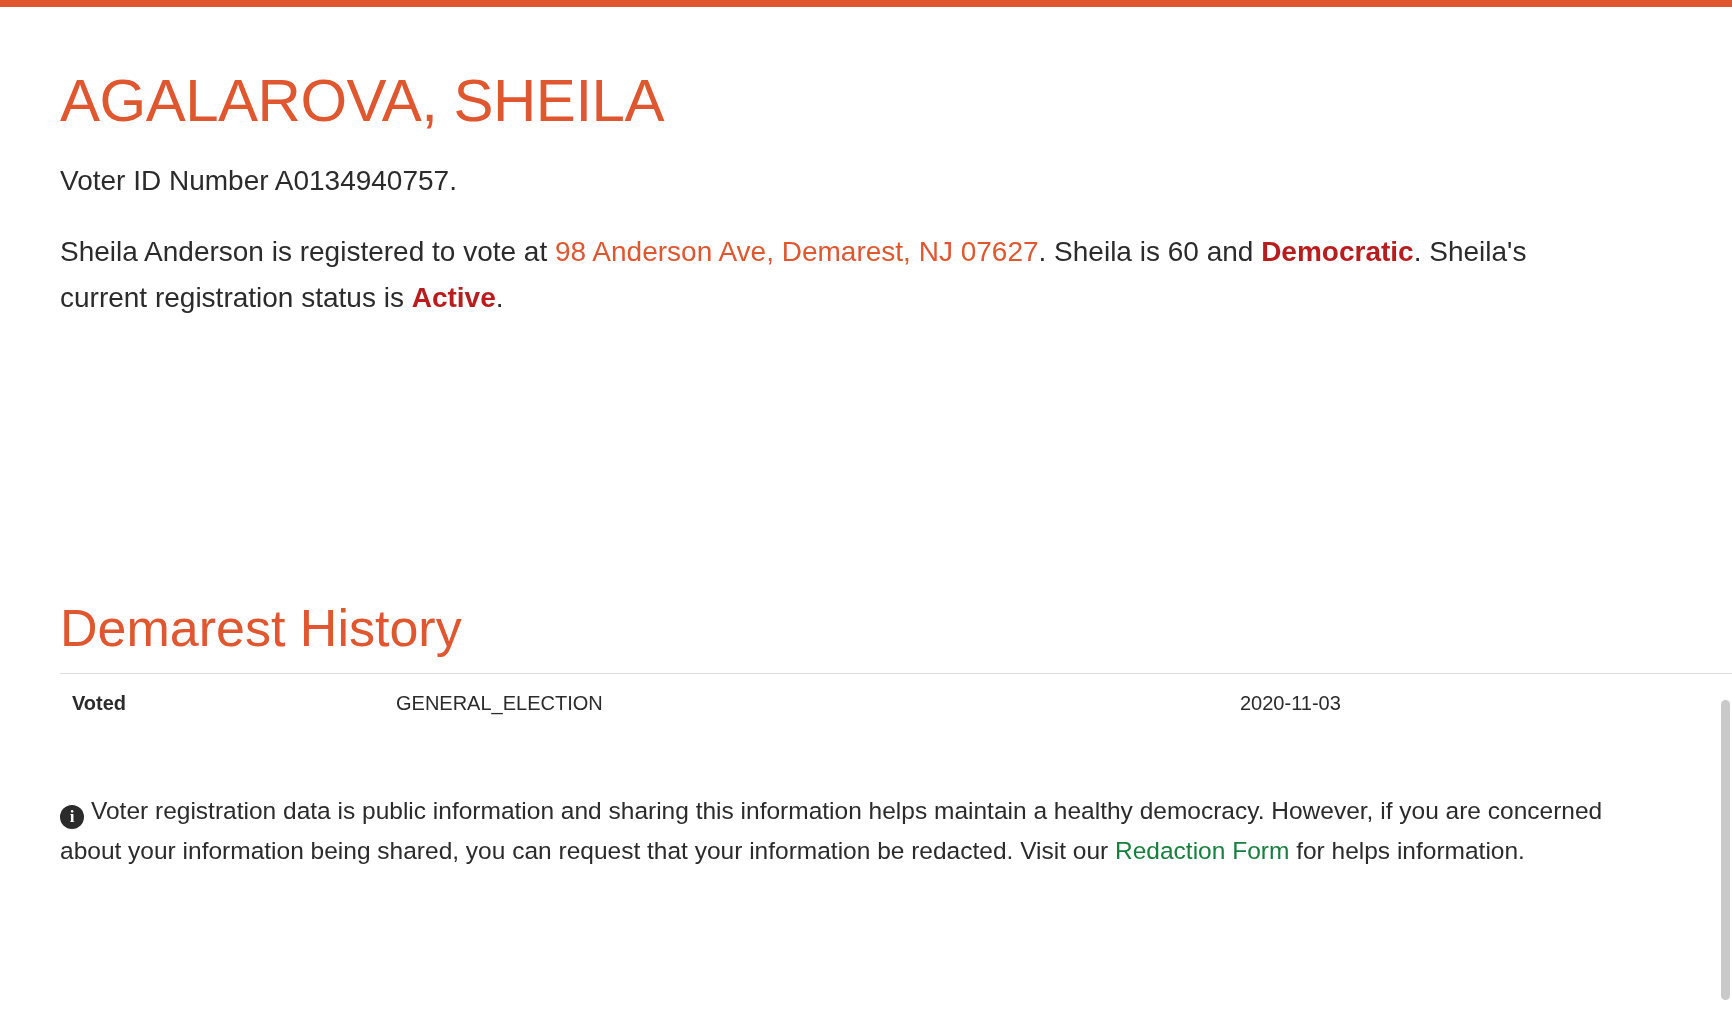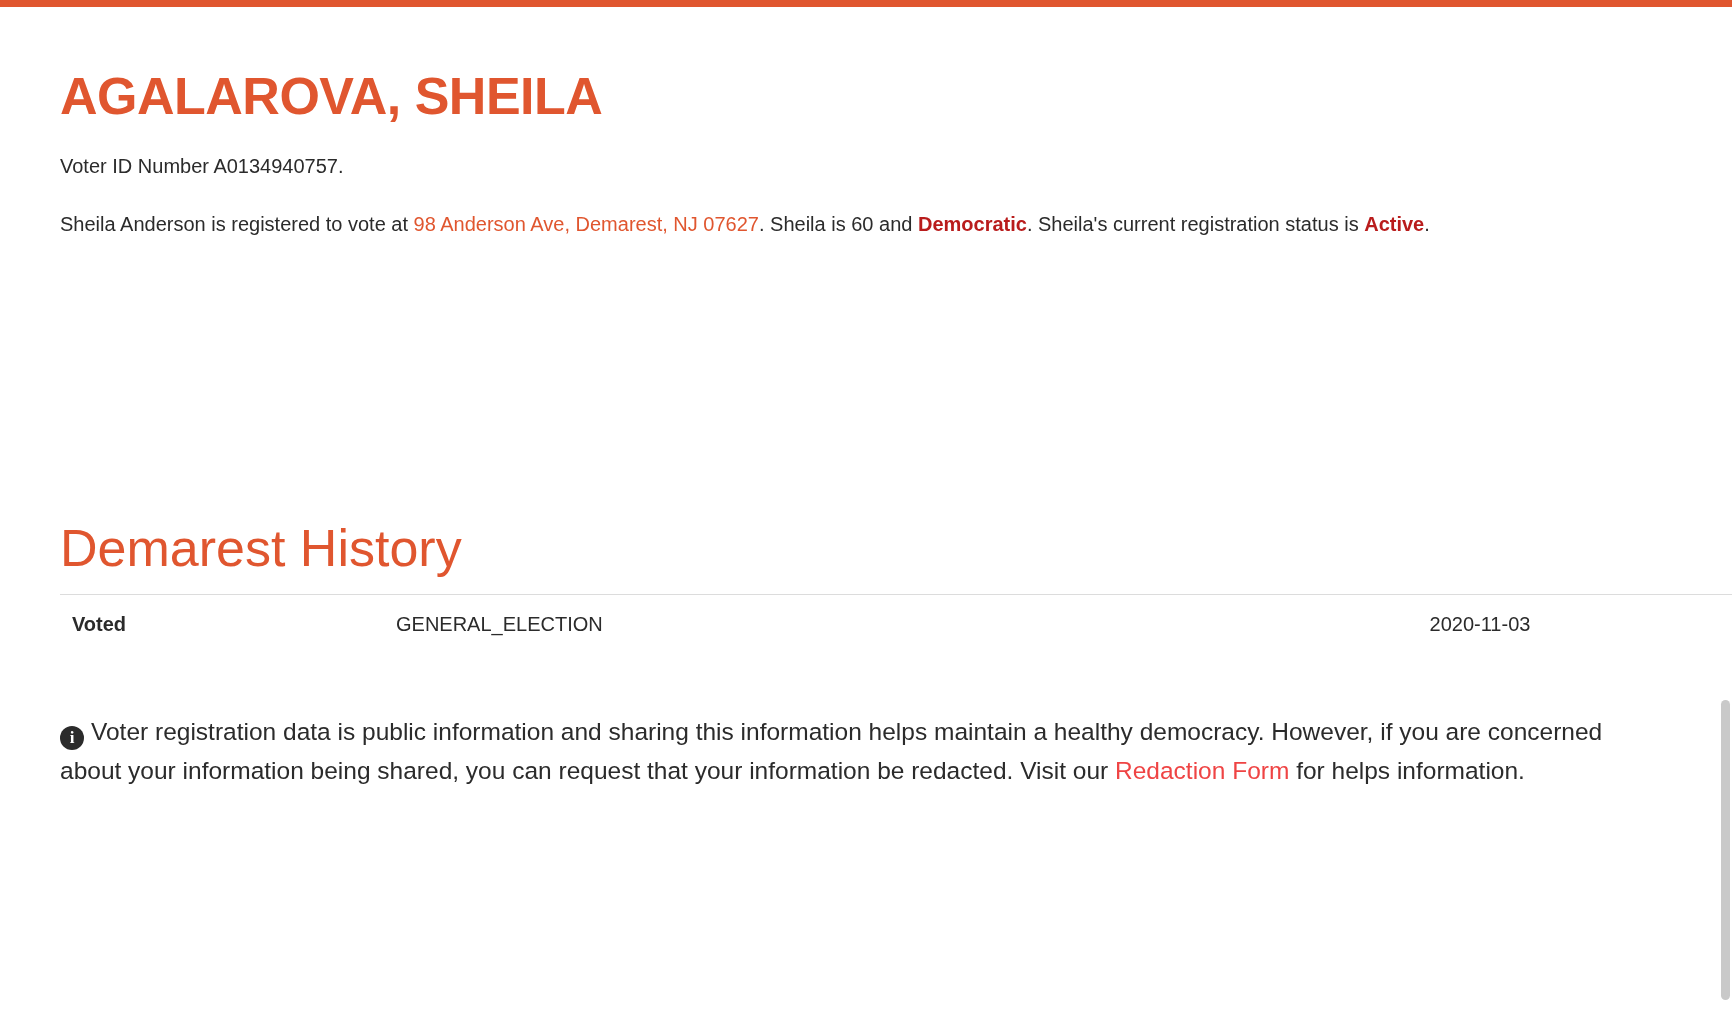--- a/index.html
+++ b/index.html
@@ -20,28 +20,28 @@
     background: #e0562f;
     width: 100%;
   }
   .page {
     padding: 0 60px 0 60px;
     box-sizing: border-box;
     width: 1700px;
   }
   h1.voter-name {
     color: #e0562f;
-    font-weight: 700;
-    font-size: 52px;
+    font-weight: 400;
+    font-size: 60px;
     letter-spacing: -0.5px;
     margin: 62px 0 26px 0;
     line-height: 1.05;
   }
   p.line {
-    font-size: 20px;
+    font-size: 28px;
     line-height: 1.62;
     margin: 0 0 26px 0;
     color: #2b2b2b;
     max-width: 1530px;
   }
   .addr-link {
     color: #e0562f;
     text-decoration: none;
   }
   strong { font-weight: bold; color: #b91c1c; }
@@ -63,21 +63,21 @@
   }
   table.history tr { border-top: 1px solid #dcdcdc; }
   table.history td {
     padding: 18px 12px 20px 12px;
     font-size: 20px;
     color: #2b2b2b;
     vertical-align: middle;
   }
   td.col-status { width: 300px; font-weight: bold; padding-left: 14px; }
   td.col-type { width: 820px; }
-  td.col-date { width: 480px; text-align: center; }
+  td.col-date { width: 480px; }
   .notice {
     margin-top: 56px;
     font-size: 24.5px;
     line-height: 1.62;
     max-width: 1600px;
     color: #2b2b2b;
   }
   .info-icon {
     display: inline-block;
     width: 24px;
@@ -87,21 +87,21 @@
     color: #ffffff;
     font-size: 17px;
     font-weight: bold;
     line-height: 24px;
     text-align: center;
     font-family: "Liberation Serif", serif;
     vertical-align: -3px;
     margin-right: 7px;
   }
   .redaction-link {
-    color: #ef4444;
+    color: #15803d;
     text-decoration: none;
   }
   .scrollbar {
     position: absolute;
     right: 2px;
     top: 700px;
     width: 9px;
     height: 300px;
     background: #c9c9c9;
     border-radius: 5px;

